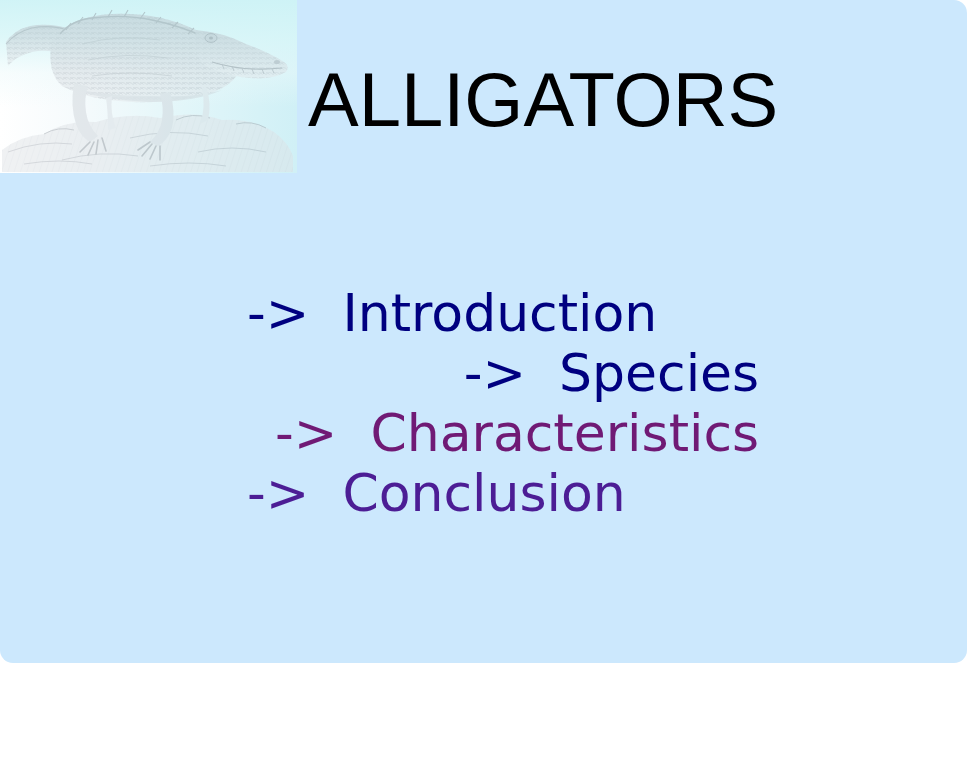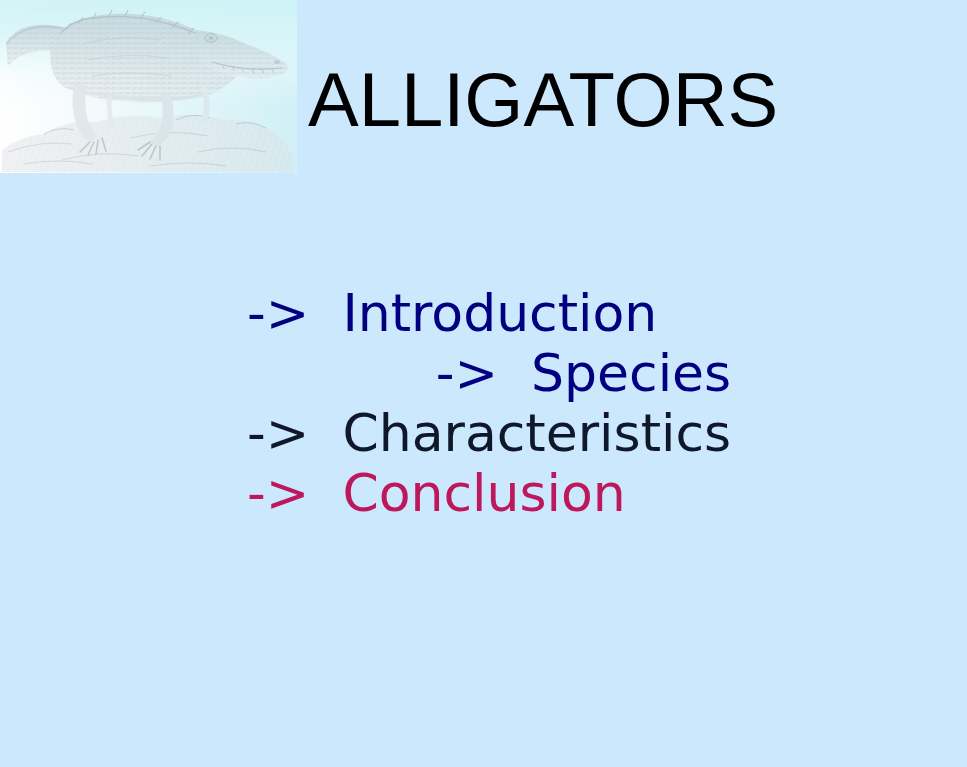--- a/index.html
+++ b/index.html
@@ -9,22 +9,23 @@
   body {
     width: 967px;
     height: 767px;
     overflow: hidden;
     font-family: "Liberation Sans", sans-serif;
   }
 
   #slide {
     position: relative;
     width: 967px;
-    height: 767px;
+    height: 663px;
     background: #cce8fd;
+    border-radius: 13px;
   }
 
   
   #gator-image {
     position: absolute;
     left: 0;
     top: 0;
     width: 297px;
     height: 173px;
     overflow: hidden;
@@ -161,17 +162,17 @@
 
       <path d="M82 44 Q120 34 160 40 M88 60 Q126 52 168 58 M92 76 Q130 70 172 76" fill="none" stroke="#9aa0a8" stroke-width="0.7"></path>
     </svg>
   </div>
 
   <div id="title" style="color: rgb(0, 0, 0);">ALLIGATORS</div>
 
   <ul id="agenda">
     <li style="color: rgb(0, 0, 128);">-&gt;  Introduction</li>
     <li style="color: rgb(0, 0, 128); text-align: right;">-&gt;  Species</li>
-    <li style="color: #0f172a;">-&gt;  Characteristics</li>
-    <li style="color: #be185d;">-&gt;  Conclusion</li>
+    <li style="color: #701a75; margin-left: 28px;">-&gt;  Characteristics</li>
+    <li style="color: #4c1d95;">-&gt;  Conclusion</li>
   </ul>
 
 </div>
 
 </body></html>

